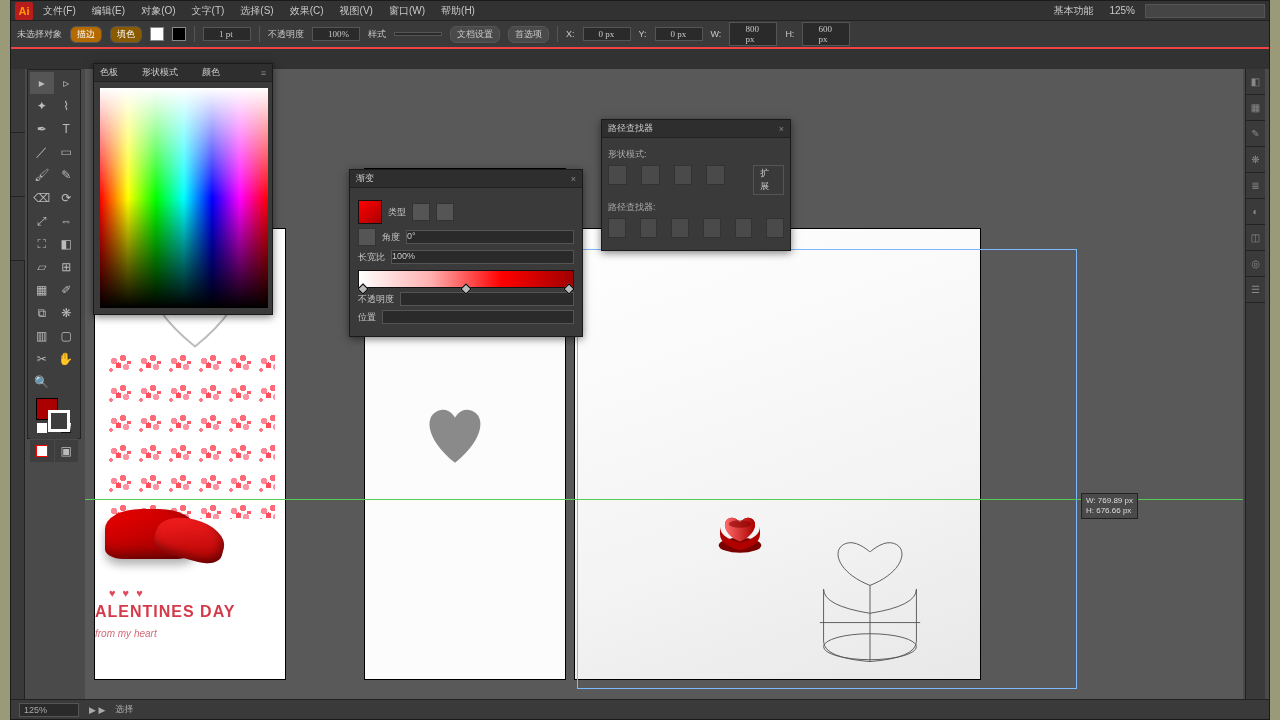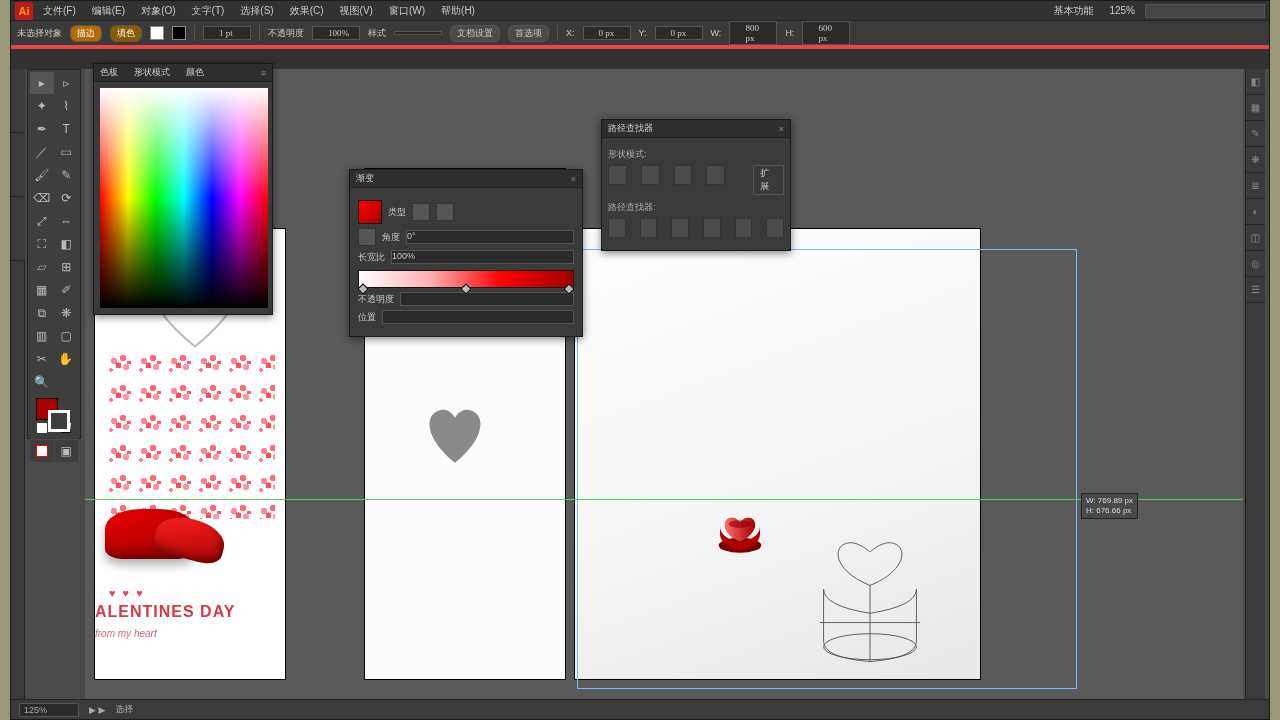--- a/index.html
+++ b/index.html
@@ -9,21 +9,21 @@
     background:#323232; color:#c8c8c8; font-size:10px;
     border:1px solid #1a1a1a;
   }
   
   .menubar { height:20px; background:#323232; display:flex; align-items:center; padding:0 4px; gap:4px; border-bottom:1px solid #222; }
   .ai-logo { width:18px; height:18px; background:#b91c1c; color:#ff9a00; font-weight:bold; font-size:11px; text-align:center; line-height:18px; border-radius:2px; }
   .menubar span.m { padding:2px 6px; cursor:default; }
   .menubar .spacer { flex:1; }
   .menubar .search { width:120px; height:14px; background:#454545; border:1px solid #555; }
   
-  .controlbar { height:28px; background:#3a3a3a; border-bottom:4px solid #ef4444; display:flex; align-items:center; gap:8px; padding:0 6px; font-size:9px; }
+  .controlbar { height:28px; background:#3a3a3a; border-bottom:2px solid #ef4444; display:flex; align-items:center; gap:8px; padding:0 6px; font-size:9px; }
   .controlbar .chip { background:#4a4a4a; border:1px solid #555; padding:1px 6px; border-radius:6px; }
   .controlbar .chip.accent { background:#b56a00; color:#fff; }
   .controlbar .chip.accent2 { background:#8a5a00; color:#fff; }
   .controlbar .numbox { width:48px; background:#2a2a2a; border:1px solid #555; padding:1px 15px;font-family:Liberation Serif, serif; }
   .controlbar .swatch { width:14px; height:14px; background:#fff; border:1px solid #888; }
   .controlbar .swatch.black { background:#000; }
   .controlbar .divider { width:1px; height:16px; background:#555; }
   
   .docbar { height:20px; background:#3a3a3a; border-bottom:1px solid #222; display:flex; align-items:center; padding:0 6px; gap:14px; font-size:9px; color:#aaa; }
   
@@ -37,21 +37,21 @@
   .tool.sel { background:#555; }
   .fillstroke { grid-column:1/3; height:46px; position:relative; }
   .fillstroke .fill { position:absolute; left:6px; top:4px; width:22px; height:22px; background:#a00; border:1px solid #000; }
   .fillstroke .stroke { position:absolute; left:18px; top:16px; width:22px; height:22px; background:#3e3e3e; border:3px solid #fff; }
   .miniswatch { width:10px; height:10px; display:inline-block; }
   
   .rightdock { position:absolute; right:4px; top:0; width:20px; bottom:0; background:#3a3a3a; border-left:1px solid #222; }
   .rightdock .ic { height:26px; border-bottom:1px solid #222; display:flex; align-items:center; justify-content:center; color:#888; }
   
   .panel { position:absolute; background:#3a3a3a; border:1px solid #1a1a1a; box-shadow:0 2px 8px rgba(0,0,0,.5); }
-  .panel .titlebar { height:18px; background:#2e2e2e; display:flex; align-items:center; padding:0 6px; gap:16px; font-size:9px; color:#ccc; border-bottom:1px solid #222;}
+  .panel .titlebar { height:18px; background:#2e2e2e; display:flex; align-items:center; padding:0 6px; gap:24px; font-size:9px; color:#ccc; border-bottom:1px solid #222;}
   .panel .titlebar .x { margin-left:auto; cursor:pointer; color:#888; }
   .colorpanel { left:82px; top:-6px; width:180px; }
   .colorpanel .body { padding:6px; }
   .spectrum {
     width:168px; height:220px;
     background:
       linear-gradient(to bottom, rgba(255,255,255,1), rgba(255,255,255,0) 50%, rgba(0,0,0,0) 50%, rgba(0,0,0,1)),
       linear-gradient(to right, #ff0000, #ffff00, #00ff00, #00ffff, #0000ff, #ff00ff, #ff0000);
   }
   

